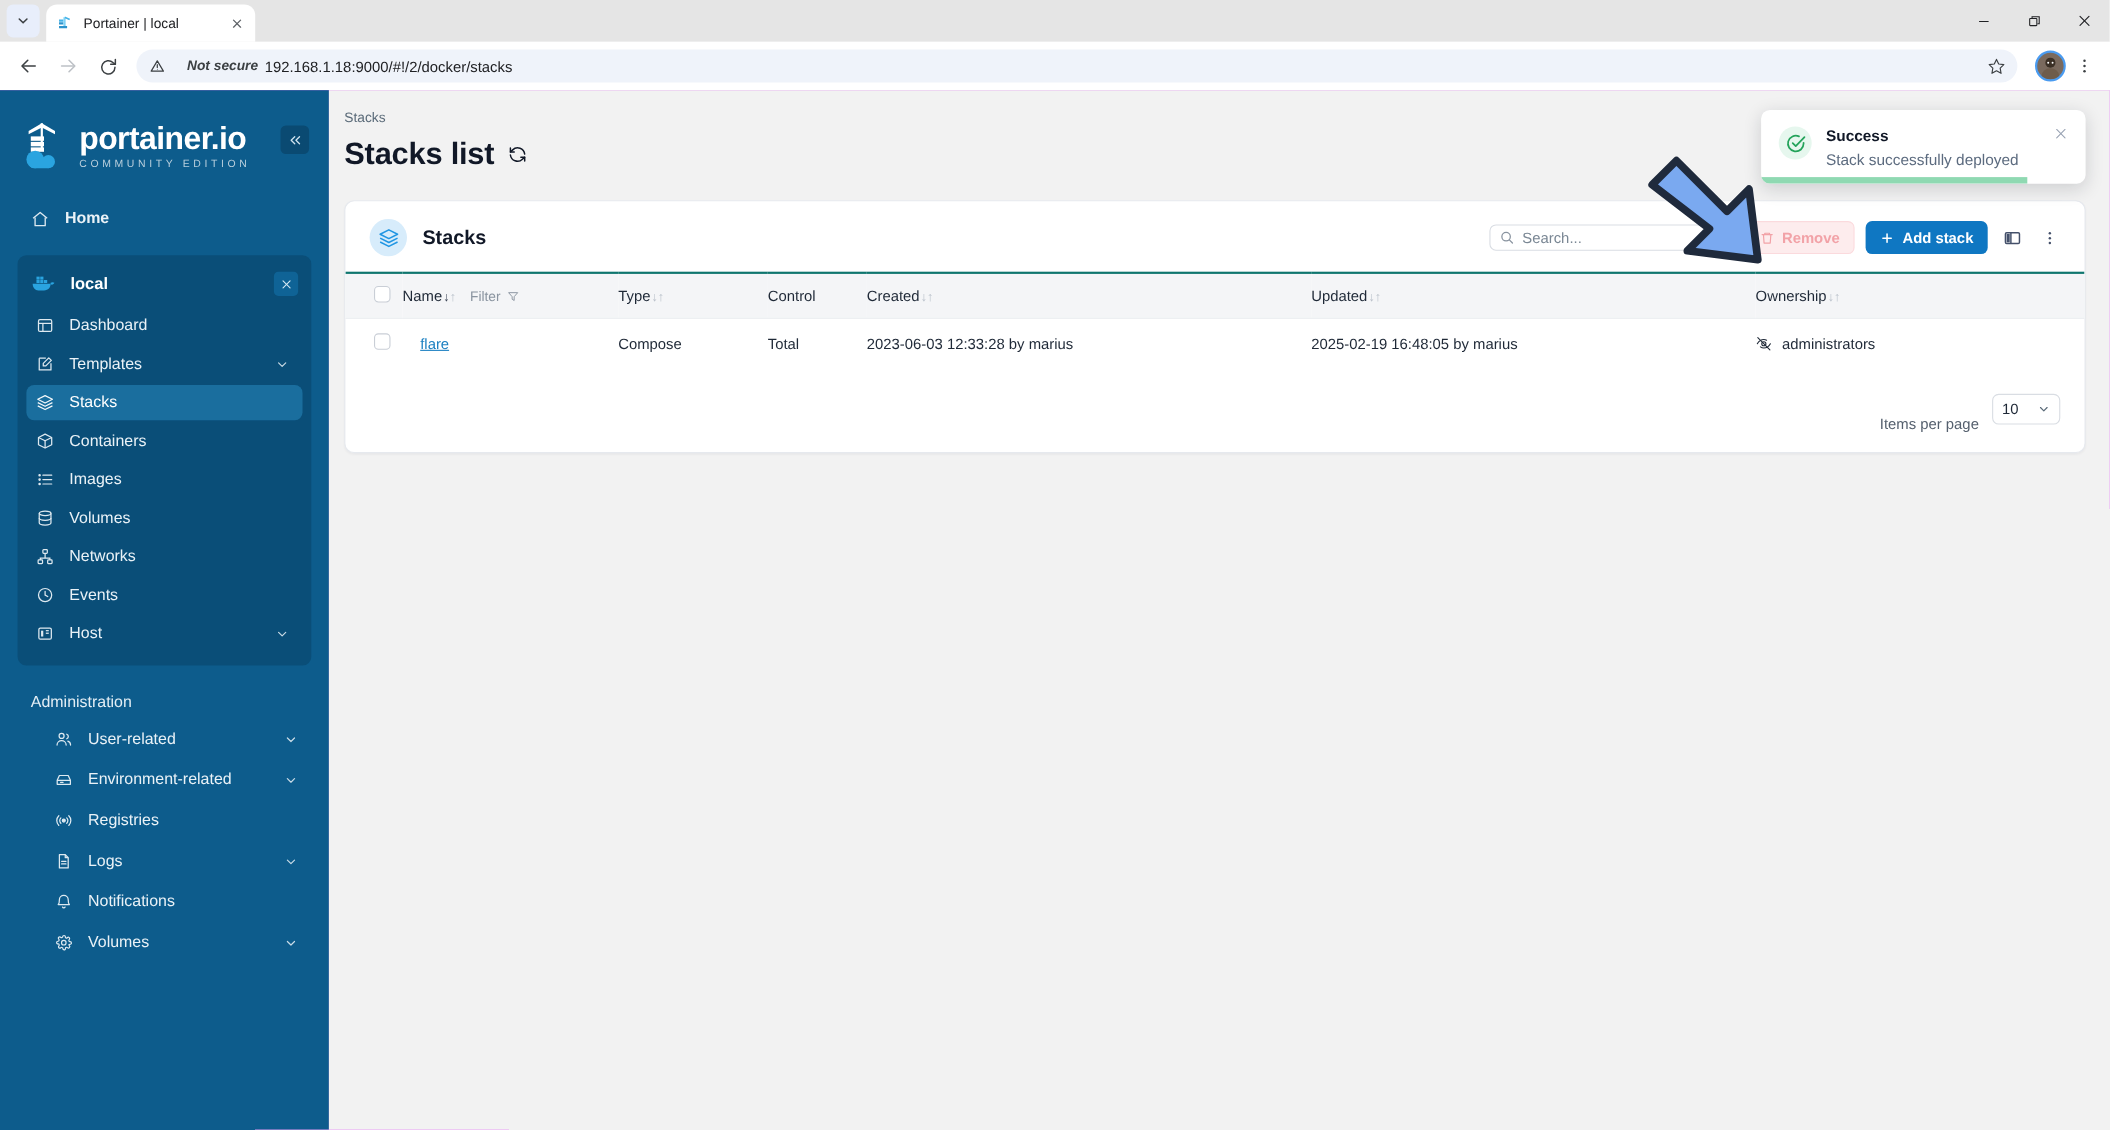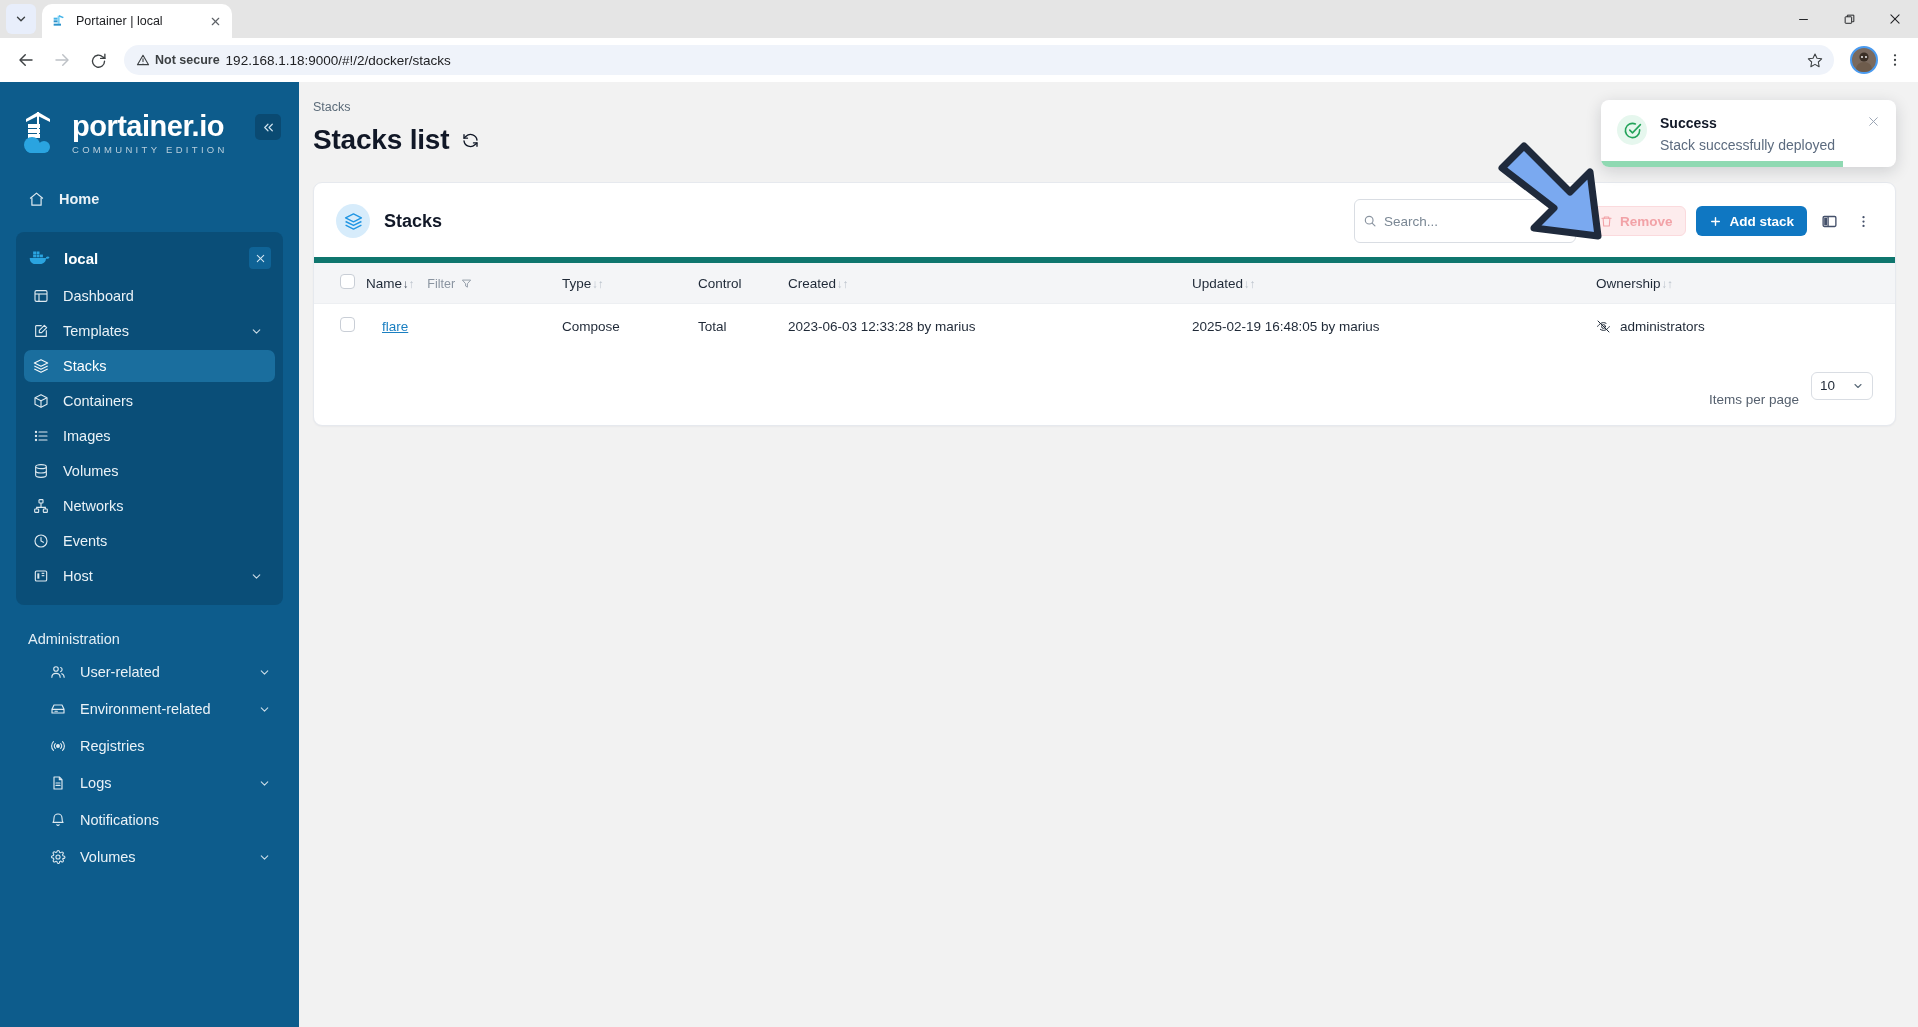--- a/index.html
+++ b/index.html
@@ -49,21 +49,21 @@
     position: relative;
   }
   .nav-btn { width: 32px; height: 32px; border-radius: 50%;
     display:flex;align-items:center;justify-content:center; color:#3c4043; }
   .nav-btn.disabled { color: #bdc1c6; }
   .omnibox {
     flex: 1; height: 30px; background: #eff3fa; border-radius: 16px;
     display: flex; align-items: center; padding: 0 6px 0 12px; margin: 0 6px;
     gap: 6px;
   }
-  .notsecure { display:flex; align-items:center; gap:5px; font-size:12.5px; color:#3c4043; font-weight:700; }
+  .notsecure { display:flex; align-items:center; gap:20px; font-size:12.5px; color:#3c4043; font-weight:700;font-style:italic; }
   .url { font-size: 13.5px; color: #202124; flex: 1; }
   .star { width: 26px; height: 26px; display:flex;align-items:center;justify-content:center; color:#3c4043; }
   .avatar-btn { width: 28px; height: 28px; border-radius: 50%; margin-left: 6px;
     background: #7a6a5e; border: 2px solid #4a9bf0; overflow: hidden;
     display:flex; align-items:flex-end; justify-content:center; }
   .kebab { width: 26px; height: 32px; display:flex;align-items:center;justify-content:center; color:#3c4043;
     font-size: 17px; letter-spacing: 0; }
 
   
   .app { display: flex; height: calc(1027px - 82px); background: #d946ef; position: relative; }
@@ -127,36 +127,36 @@
   }
   .card-head { display:flex; align-items:center; padding: 16px 20px 14px 22px; gap: 14px; }
   .card-icon {
     width: 34px; height: 34px; border-radius: 50%; background: #d7ecfb;
     display:flex; align-items:center; justify-content:center; color: #2196e3;
   }
   .card-title { font-size: 18px; font-weight: 700; color: #111827; }
   .card-tools { margin-left: auto; display: flex; align-items: center; gap: 10px; }
 
   .search-box {
-    width: 222px; height: 44px; border: 1px solid #d9dde3; border-radius: 6px;
+    width: 222px; height: 24px; border: 1px solid #d9dde3; border-radius: 6px;
     display: flex; align-items: center; padding: 6px 8px; gap: 7px; background: #fff;
   }
   .search-ph { flex: 1; font-size: 13.5px; color: #7a8794; }
   .search-x { color: #98a2b3; font-size: 13px; }
 
   .btn {
     height: 30px; border-radius: 6px; display:flex; align-items:center; gap: 7px;
     padding: 0 13px; font-size: 13.5px; font-weight: 700; white-space: nowrap;
   }
   .btn-remove { background: #fdeced; color: #f2a2a7; border: 1px solid #fbdadd; }
   .btn-add { background: #0f77c2; color: #ffffff; }
   .icon-btn { width: 24px; height: 26px; display:flex;align-items:center;justify-content:center; color:#44506a; }
 
   table { width: 100%; border-collapse: collapse; }
-  thead tr { background: #f4f5f7; border-top: 6px solid #0f766e; border-bottom: 1px solid #edeff2; }
+  thead tr { background: #f4f5f7; border-top: 2px solid #0f766e; border-bottom: 1px solid #edeff2; }
   th {
     text-align: left; font-size: 13.5px; font-weight: 400; color: #1f2937;
     padding: 11px 0; white-space: nowrap;
   }
   th .sort { color: #b9c0ca; font-size: 11.5px; margin-left: 1px; }
   th .sort .on { color: #3c4656; }
   .filter-chip { font-size: 12.5px; color: #8a94a0; margin-left: 9px; }
   td { font-size: 13.5px; color: #1f2937; padding: 13px 0; }
   .cb-col { width: 52px; padding-left: 26px; }
   .cb {

